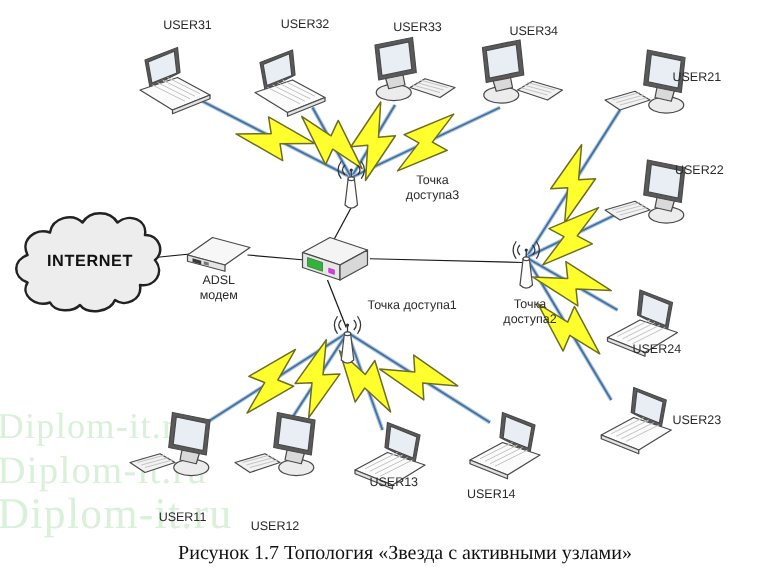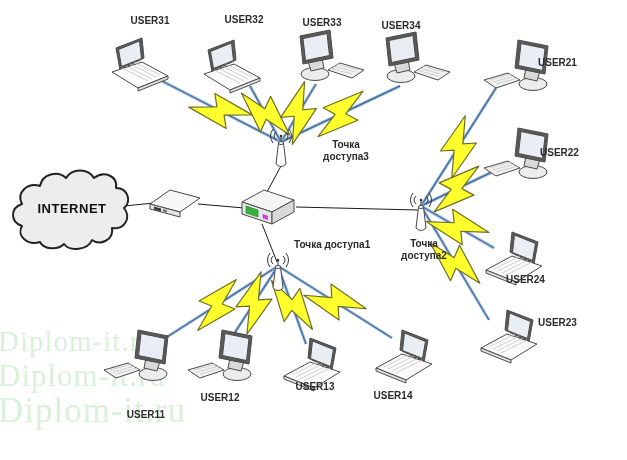--- a/index.html
+++ b/index.html
@@ -6,21 +6,21 @@
   .stage{position:relative;width:627px;height:460px;background:#fff;overflow:hidden;
          font-family:"Liberation Sans",sans-serif;}
   .wm{position:absolute;left:-2px;font-family:"Liberation Serif",serif;
       color:var(--watermark-green,#d9f0d9);line-height:1;letter-spacing:1px;z-index:0;
       white-space:nowrap;}
   .wm1{top:327px;font-size:29px;}
   .wm2{top:360px;font-size:31px;}
   .wm3{top:393px;font-size:35px;}
   svg.diagram{position:absolute;left:0;top:0;z-index:1;}
   .lbl{position:absolute;font-size:10px;color:#2b2b2b;line-height:12px;z-index:2;
-       white-space:nowrap;font-weight:bold;}
+       white-space:nowrap;}
   .lbl.c{text-align:center;}
   .caption{position:absolute;left:22px;top:434px;width:604px;text-align:center;
            font-family:"Liberation Serif",serif;font-size:16px;color:#111;z-index:2;}
   .wire{stroke:var(--wire-black,#1a1a1a);stroke-width:1;fill:none;}
   .wl-halo{stroke:var(--wireless-halo,#aec4d6);stroke-width:3.2;fill:none;}
   .wl{stroke:var(--wireless-blue,#3f6fa8);stroke-width:1.4;fill:none;}
   .bolt{fill:var(--bolt-yellow,#ffff2e);stroke:var(--bolt-outline,#6e6e23);
         stroke-width:1.2;stroke-linejoin:round;}
   .ds{stroke:#4a4a4a;stroke-width:1;stroke-linejoin:round;}
   .cloud{fill:var(--cloud-fill,#ededed);stroke:#222;stroke-width:2;stroke-linejoin:round;}
@@ -161,34 +161,39 @@
     <use href="#sym-laptop" transform="translate(484,230)"></use>
     <use href="#sym-laptop" transform="translate(479,308)"></use>
     <use href="#sym-desktop" transform="translate(104,328)"></use>
     <use href="#sym-desktop" transform="translate(188,328)"></use>
     <use href="#sym-laptop" transform="translate(282,336)"></use>
     <use href="#sym-laptop" transform="translate(374,328)"></use>
   </svg>
 
   <div class="lbl c" style="left:120px;top:15px;width:60px">USER31</div>
   <div class="lbl c" style="left:214px;top:14px;width:60px">USER32</div>
-  <div class="lbl c" style="left:292px;top:17px;width:60px">USER33</div>
-  <div class="lbl c" style="left:371px;top:20px;width:60px">USER34</div>
+  <div class="lbl c" style="left:304px;top:17px;width:60px">USER33</div>
+  <div class="lbl c" style="left:397px;top:20px;width:60px">USER34</div>
   <div class="lbl" style="left:538px;top:57px">USER21</div>
-  <div class="lbl" style="left:540px;top:147px">USER22</div>
+  <div class="lbl" style="left:540px;top:131px">USER22</div>
   <div class="lbl" style="left:506px;top:274px">USER24</div>
-  <div class="lbl" style="left:538px;top:317px">USER23</div>
+  <div class="lbl" style="left:538px;top:331px">USER23</div>
   <div class="lbl c" style="left:116px;top:409px;width:60px">USER11</div>
-  <div class="lbl c" style="left:190px;top:392px;width:60px">USER12</div>
+  <div class="lbl c" style="left:190px;top:416px;width:60px">USER12</div>
   <div class="lbl c" style="left:285px;top:381px;width:60px">USER13</div>
   <div class="lbl c" style="left:363px;top:390px;width:60px">USER14</div>
 
+  <div class="lbl c" style="left:150px;top:219px;width:50px">
+    <div>ADSL</div>
+    <div>модем</div>
+  </div>
   <div class="lbl c" style="left:318px;top:139px;width:56px">
     <div>Точка</div>
     <div>доступа3</div>
   </div>
   <div class="lbl c" style="left:398px;top:238px;width:52px">
     <div>Точка</div>
     <div>доступа2</div>
   </div>
   <div class="lbl" style="left:294px;top:239px">Точка доступа1</div>
 
+  <div class="caption">Рисунок 1.7 Топология «Звезда с активными узлами»</div>
 </div>
 
 </body></html>

